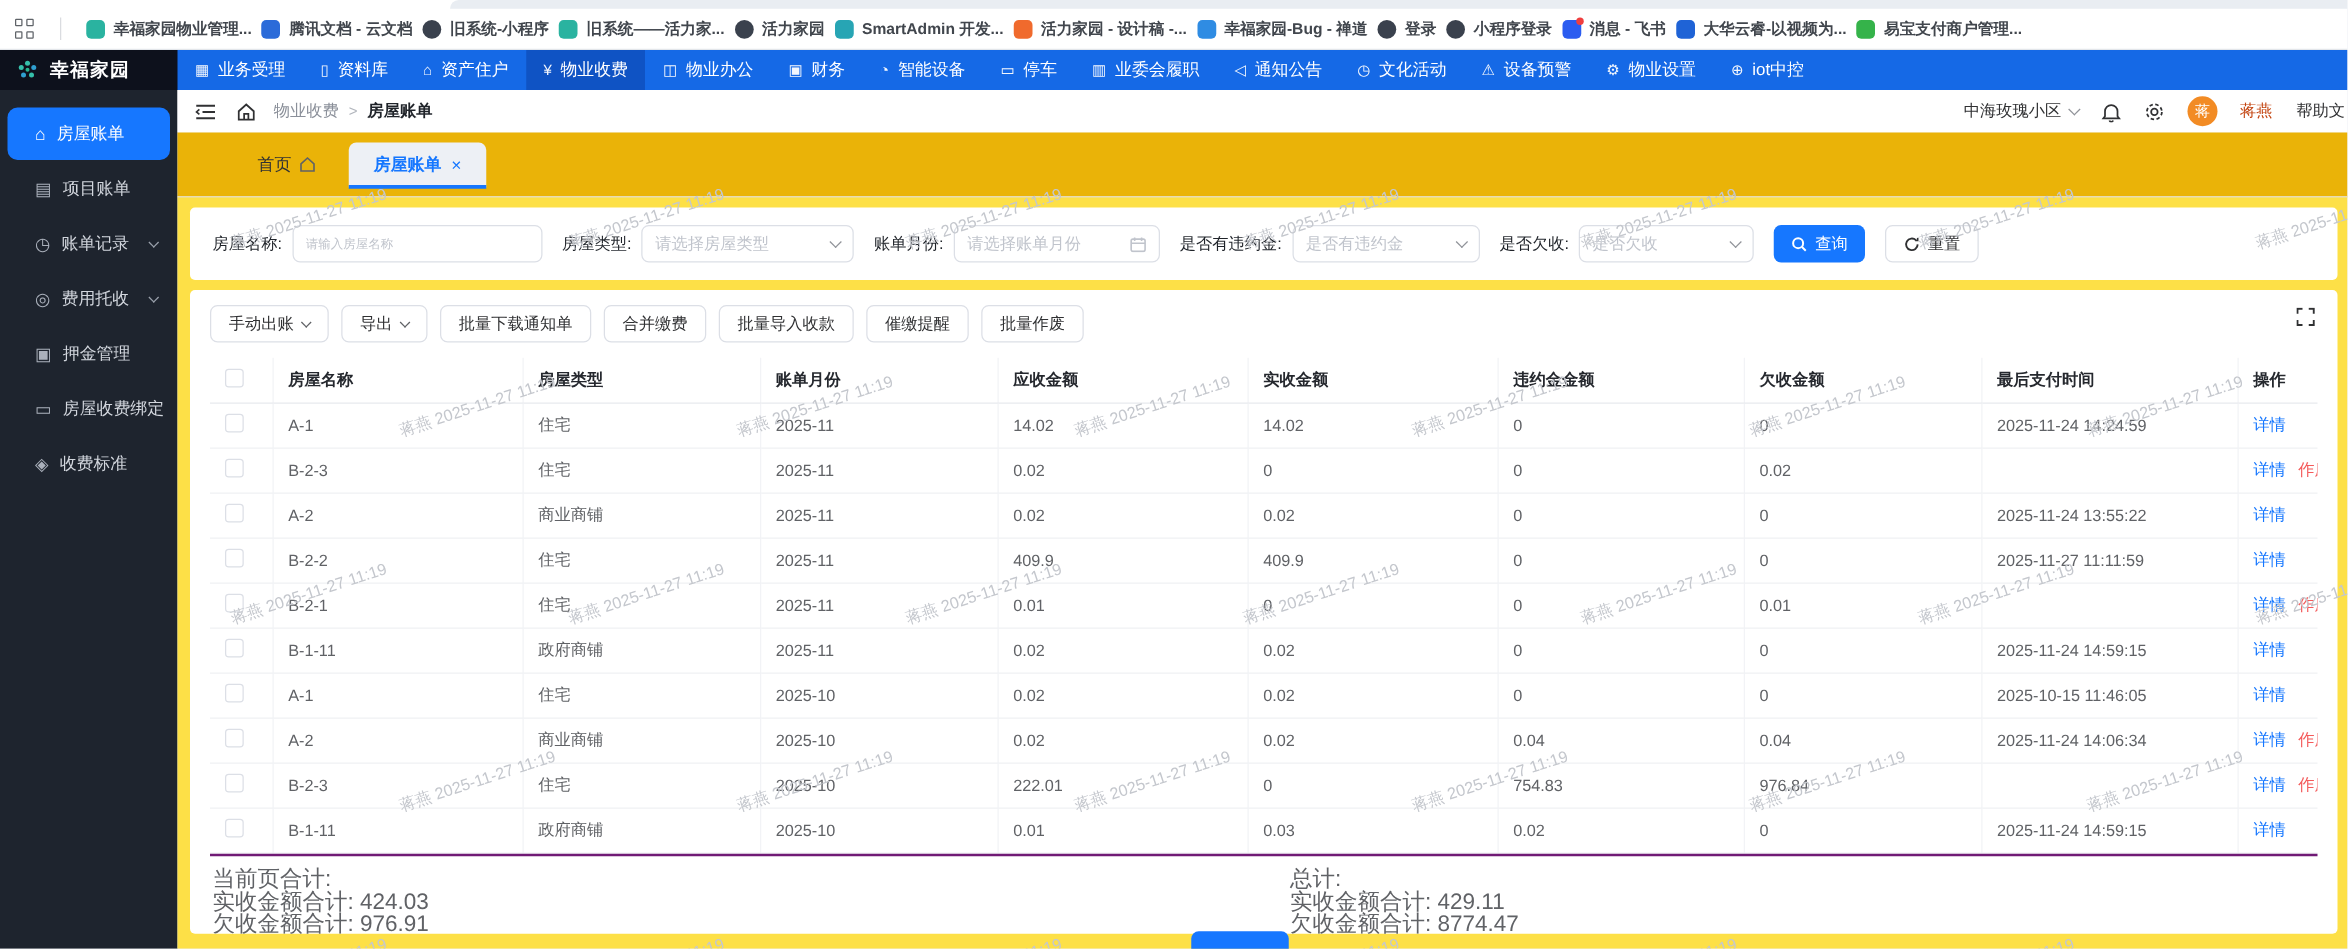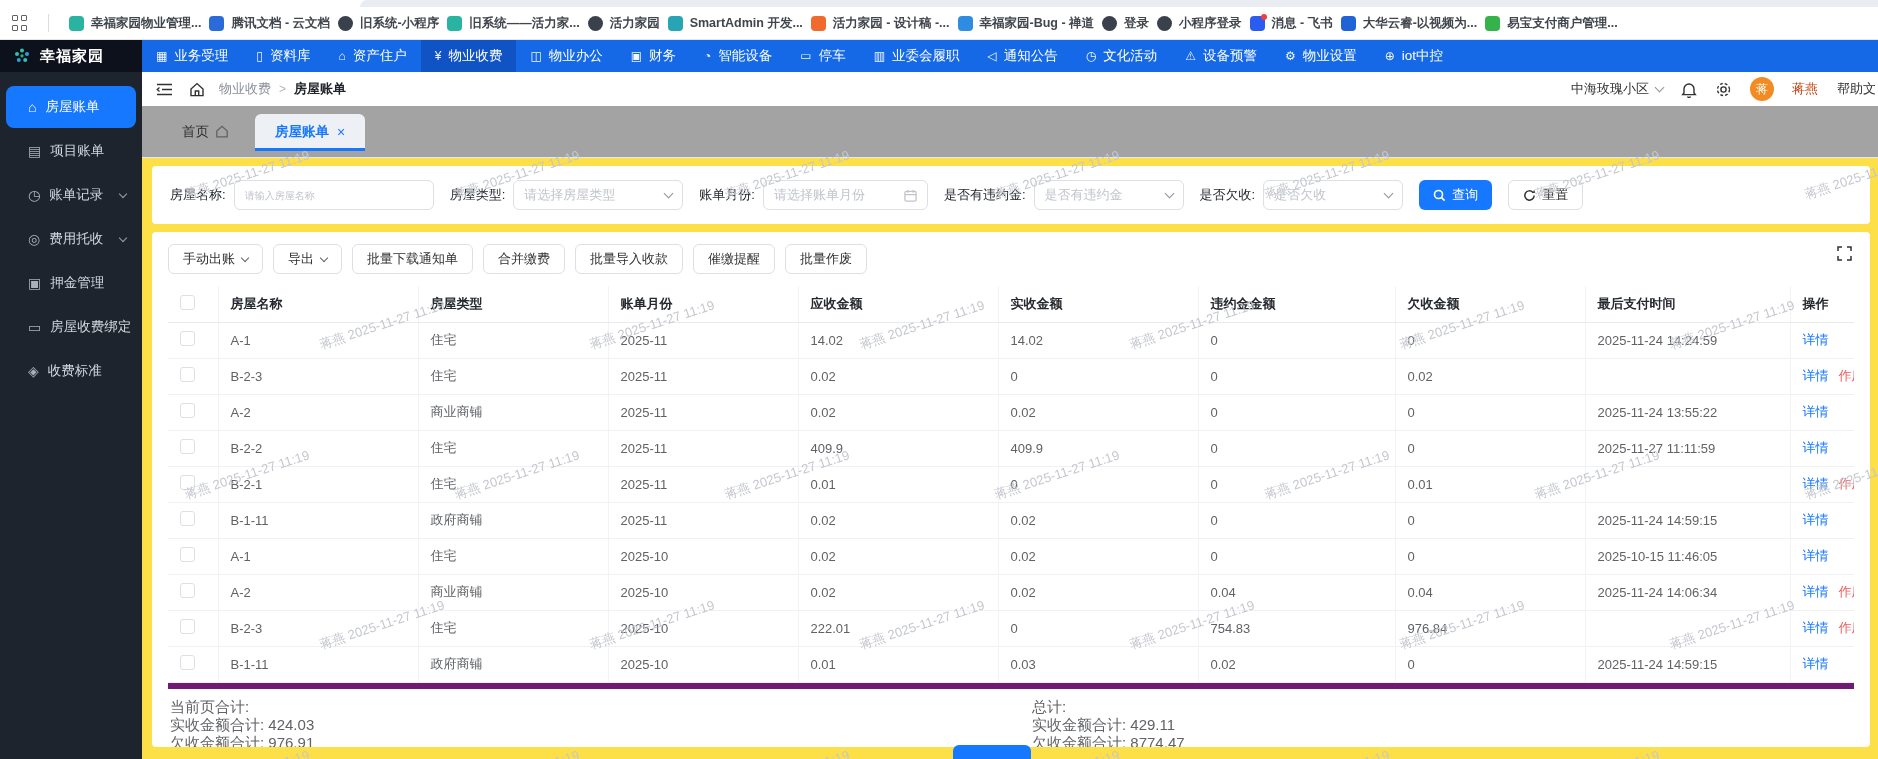--- a/index.html
+++ b/index.html
@@ -54,22 +54,22 @@
   .hdr-right { margin-left:auto; display:flex; align-items:center; gap:18px; padding-right:2px; }
   .community { display:flex; align-items:center; gap:7px; font-size:13px; color:#303133; cursor:pointer; }
   .chev { width:7px; height:7px; border-right:1.5px solid #909399; border-bottom:1.5px solid #909399;
     transform:rotate(45deg); margin-top:-3px; }
   .avatar { width:24px; height:24px; border-radius:50%; background:#f28b24; color:#fff;
     font-size:12px; display:flex; align-items:center; justify-content:center; cursor:pointer; }
   .uname { font-size:13px; color:#c2410c; cursor:pointer; }
   .help { font-size:13px; color:#303133; white-space:nowrap; width:40px; overflow:hidden; cursor:pointer;text-align:right; }
 
   
-  .tabsrow { height:52px; background:#a3a3a3; border-bottom:1px solid #e6e9ee;
-    display:flex; align-items:center; padding-left:40px; }
+  .tabsrow { height:52px; background:#eab308; border-bottom:1px solid #e6e9ee;
+    display:flex; align-items:center; padding-left:64px; }
   .tab-home { display:flex; align-items:center; gap:6px; font-size:13.5px; color:#303133;
     cursor:pointer; margin-right:26px; }
   .tab-pill { position:relative; height:36px; display:flex; align-items:center; gap:8px;
     background:#edf0f5; border-radius:6px 6px 0 0; padding:0 20px; cursor:pointer; }
   .tab-pill .tlabel { color:#1677ff; font-size:13.5px; font-weight:bold; }
   .tab-pill .tclose { color:#1677ff; font-size:14px; cursor:pointer; }
   .tab-underline { position:absolute; left:0; right:0; bottom:-1px; height:3px; background:#1677ff; }
 
   
   .content { flex:1; background:#fde047; padding:8px 8px 0 10px; position:relative; }
@@ -106,22 +106,22 @@
     border-bottom:1px solid #f0f1f4; border-right:1px solid #f2f3f6; white-space:nowrap;
     overflow:hidden; }
   .tbl th { color:#25282e; font-weight:bold; border-bottom:1px solid #e8eaee; }
   .tbl td { color:#606266; }
   .tbl th:last-child, .tbl td:last-child { border-right:none; }
   .cb { width:15px; height:15px; border:1px solid #dcdfe6; border-radius:3px; background:#fff;
     display:inline-block; cursor:pointer; }
   .act-link { color:#1677ff; cursor:pointer; margin-right:10px; }
   .act-danger { color:#f45b5b; cursor:pointer; margin-right:10px; }
 
-  .summary { position:relative; border-top:6px solid #701a75; margin-top:0; padding:9px 2px 0 2px;
-    font-size:15px; color:#606266; line-height:18px; }
+  .summary { position:relative; border-top:2px solid #701a75; margin-top:0; padding:9px 2px 0 2px;
+    font-size:18px; color:#606266; line-height:18px; }
   .sumblock2 { position:absolute; left:864px; top:9px; }
 
   
   .wm-layer { position:absolute; left:142px; top:106px; right:0; bottom:0; pointer-events:none;
     z-index:40; overflow:hidden; }
   .wm { position:absolute; font-size:13px; color:#c4c7cd; transform:rotate(-18deg);
     white-space:nowrap; }
 
   .crop-frag { position:absolute; left:953px; top:745px; width:78px; height:22px;
     background:#1677ff; border-radius:6px; z-index:30; }

